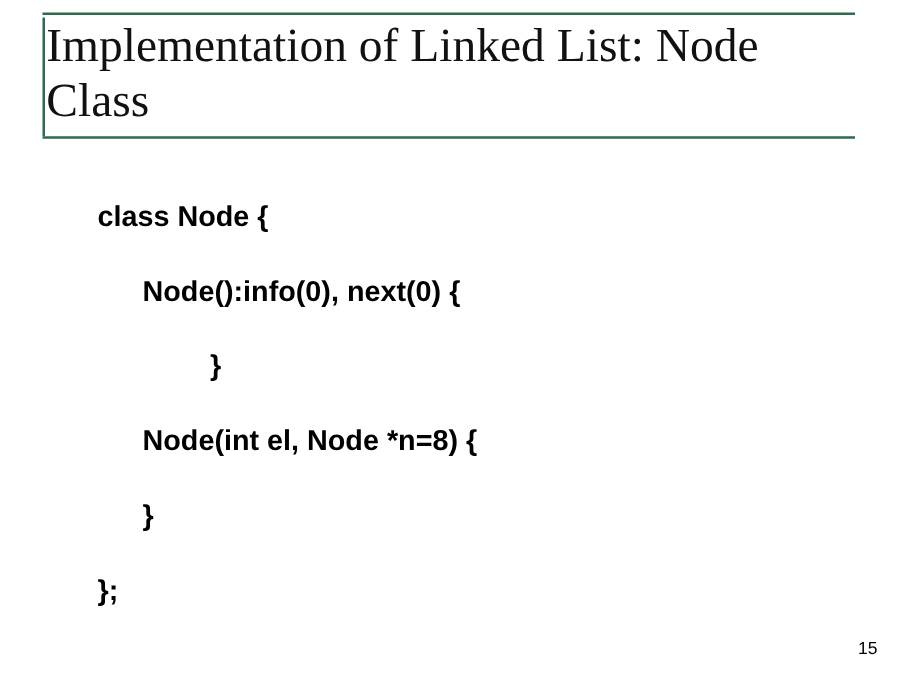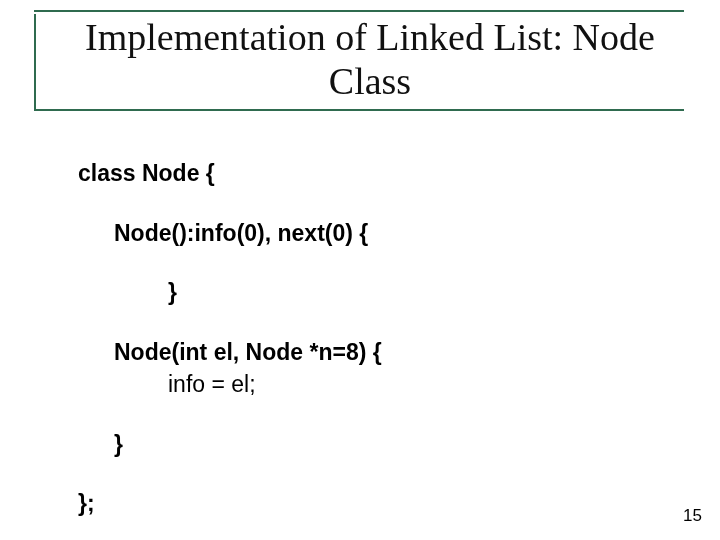--- a/index.html
+++ b/index.html
@@ -25,23 +25,22 @@
     width: 650px;
   }
   .title-rule-top {
     border-top: 2px solid #2f6b4f;
     height: 0;
     width: 100%;
     margin-bottom: 2px;
   }
   .title-rule-left {
     border-left: 2px solid #2f6b4f;
-    padding-left: 20px;
+    padding-left: 1px;
     padding-bottom: 6px;
-    text-align: center;
   }
   .title-rule-bottom {
     border-bottom: 2px solid #2f6b4f;
     height: 0;
     width: 100%;
   }
   .title {
     font-size: 38px;
     line-height: 1.15;
     color: #111;
@@ -60,21 +59,21 @@
     color: #000;
   }
   .bold { font-weight: 700; margin-top: 28px; }
   .ind1 { padding-left: 36px; }
   .ind2 { padding-left: 90px; }
   .page-num {
     position: absolute;
     right: 18px;
     bottom: 14px;
     font-family: Arial, Helvetica, sans-serif;
-    font-size: 17px;
+    font-size: 14px;
     color: #000;
   }
 </style>
 </head>
 <body>
 
 <div class="slide">
 
   <div class="title-wrap">
     <div class="title-rule-top"></div>
@@ -82,20 +81,19 @@
       <h1 class="title">Implementation of Linked List: Node Class</h1>
     </div>
     <div class="title-rule-bottom"></div>
   </div>
 
   <div class="body">
     <div class="bold">class Node {</div>
     <div class="ind1 bold">Node():info(0), next(0) {</div>
     <div class="ind2 bold">}</div>
     <div class="ind1 bold">Node(int el, Node *n=8) {</div>
-    <div class="ind2">info = el;</div>
     <div class="ind1 bold">}</div>
     <div class="bold">};</div>
   </div>
 
   <div class="page-num">15</div>
 
 </div>
 
 </body></html>

